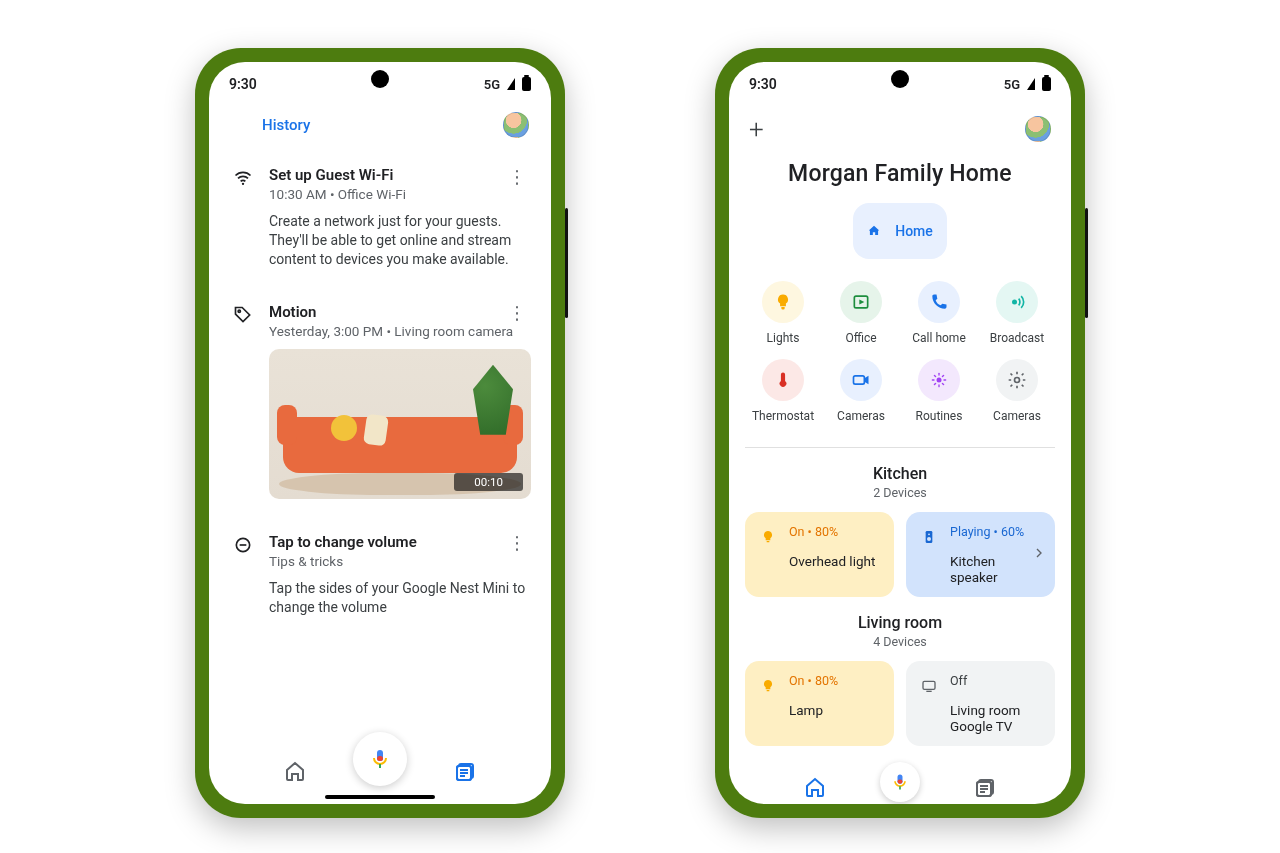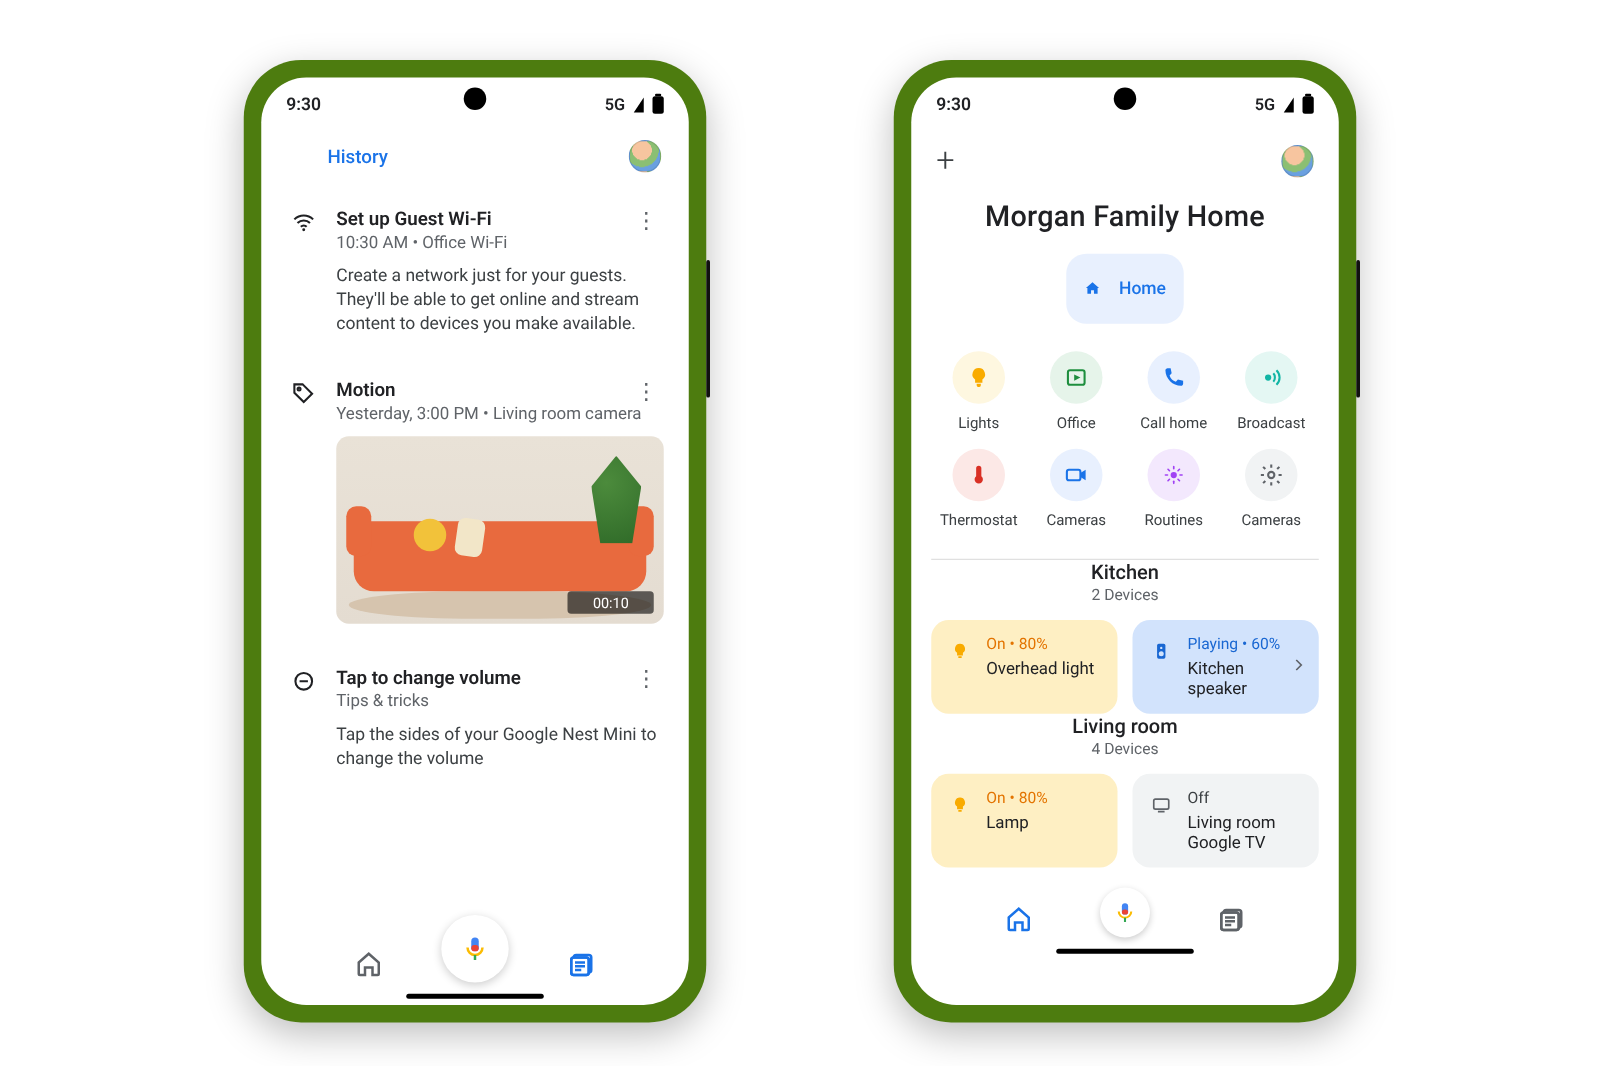--- a/index.html
+++ b/index.html
@@ -69,30 +69,30 @@
   .b-blue   { background:#e8f0fe; color:#1a73e8; }
   .b-teal   { background:#e4f7f3; color:#12b5a5; }
   .b-red    { background:#fce8e6; color:#d93025; }
   .b-lblue  { background:#e8f0fe; color:#1a73e8; }
   .b-purple { background:#f3e8fd; color:#a142f4; }
   .b-grey   { background:#f1f3f4; color:#5f6368; }
   .glabel { font-size:12px; color:#3c4043; text-align:center; white-space:nowrap; }
 
   .hr { height:1px; background:#e0e0e0; margin: 6px 16px 0; }
 
-  .room-head { text-align:center; }
+  .room-head { text-align:center; margin-top: 16px; }
   .room-name { font-size:16px; font-weight:500; }
   .room-sub  { font-size:12.5px; color:#5f6368; margin-top:2px; }
 
   .cards { display:flex; gap:12px; padding: 12px 16px 0; }
   .card { flex:1; border-radius:14px; padding:12px 12px 12px 12px; display:flex; gap:10px; align-items:flex-start; position:relative; min-height:66px; }
   .card .ci { width:22px; height:22px; flex:0 0 22px; display:flex; align-items:center; justify-content:center; margin-top:2px; }
   .card .ct { display:flex; flex-direction:column; }
   .card .status-line { font-size:12.5px; }
-  .card .name-line   { font-size:13.5px; color:#202124; margin-top:4px; }
+  .card .name-line   { font-size:13.5px; color:#202124; margin-top:14px; }
   .card-amber { background:#feefc3; }
   .card-amber .status-line { color:#e37400; }
   .card-amber .ci { color:#f9ab00; }
   .card-blue  { background:#d2e3fc; }
   .card-blue .status-line { color:#1967d2; }
   .card-blue .ci { color:#1967d2; }
   .card-grey  { background:#f1f3f4; }
   .card-grey .status-line { color:#3c4043; }
   .card-grey .ci { color:#5f6368; }
   .chev { position:absolute; right:8px; top:50%; transform:translateY(-50%); color:#5f6368; }

